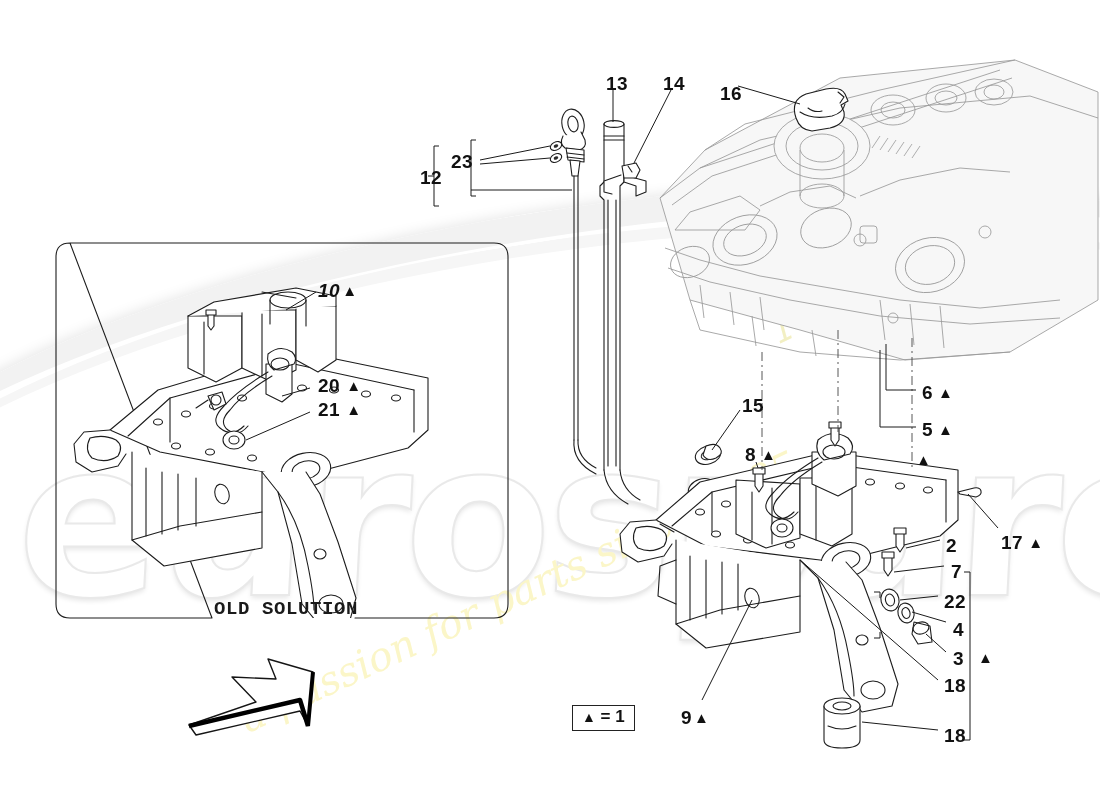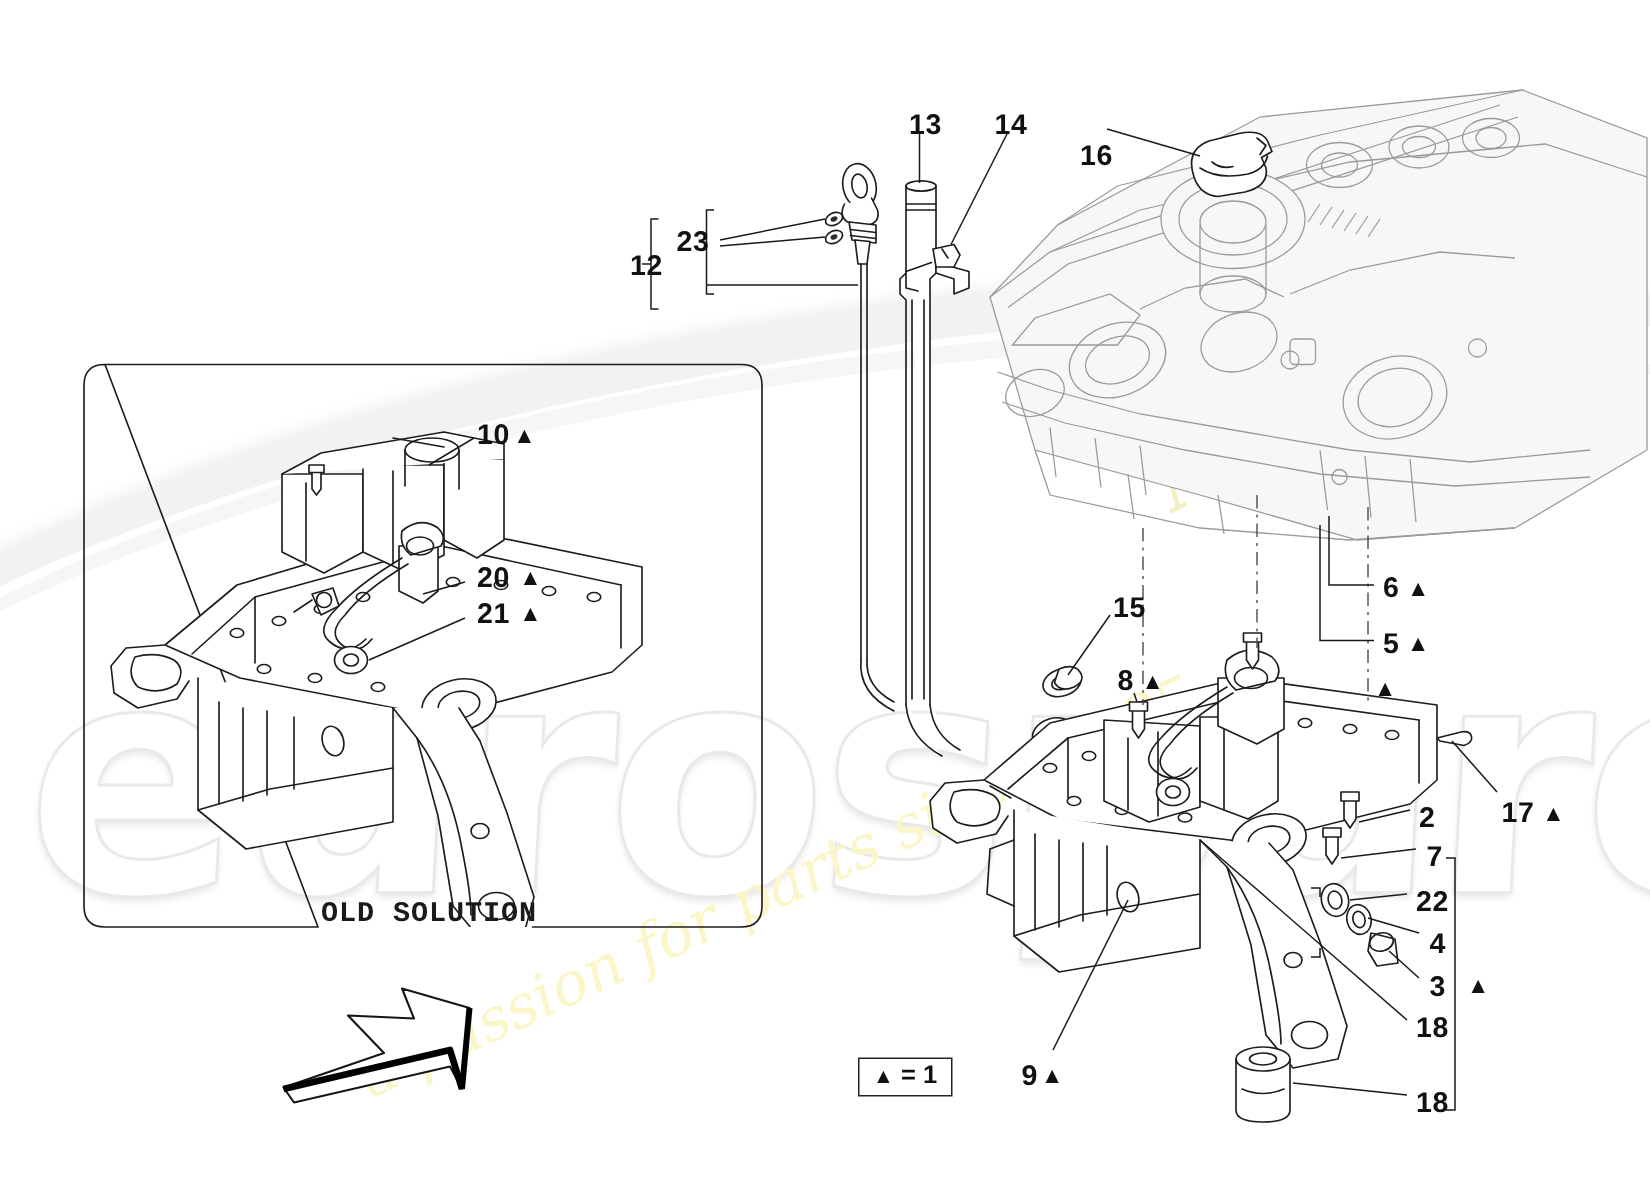--- a/index.html
+++ b/index.html
@@ -429,23 +429,23 @@
       <path fill="none" stroke="#000" stroke-width="4.5" stroke-linejoin="round" d="M189 726 L300 700 L308 726"></path>
       <path fill="none" stroke="#000" stroke-width="4" d="M308 726 L313 672"></path>
     </g>
 
   </svg>
 
   <div class="lbl" style="left:420px;top:168px;"><span>12</span></div>
   <div class="lbl" style="left:451px;top:152px;text-align:center;"><span>23</span></div>
   <div class="lbl" style="left:606px;top:74px;"><span>13</span></div>
   <div class="lbl" style="left:663px;top:74px;"><span>14</span></div>
-  <div class="lbl" style="left:720px;top:95px;"><span>16</span></div>
-
-  <div class="lbl" style="left:318px;top:281px;"><span>10</span><span class="tri">▲</span></div>
+  <div class="lbl" style="left:720px;top:84px;"><span>16</span></div>
+
+  <div class="lbl" style="left:318px;top:281px;font-style:italic;"><span>10</span><span class="tri">▲</span></div>
   <div class="lbl" style="left:318px;top:376px;"><span>20</span><span class="tri" style="margin-left:6px;">▲</span></div>
   <div class="lbl" style="left:318px;top:400px;"><span>21</span><span class="tri" style="margin-left:6px;">▲</span></div>
 
   <div class="lbl" style="left:742px;top:396px;text-align:center;"><span>15</span></div>
   <div class="lbl" style="left:745px;top:445px;"><span>8</span><span class="tri" style="margin-left:5px;">▲</span></div>
 
   <div class="lbl" style="left:922px;top:383px;"><span>6</span><span class="tri" style="margin-left:5px;">▲</span></div>
   <div class="lbl" style="left:922px;top:420px;"><span>5</span><span class="tri" style="margin-left:5px;">▲</span></div>
   <div class="lbl" style="left:916px;top:450px;"><span class="tri" style="margin-left:0;">▲</span></div>
 

